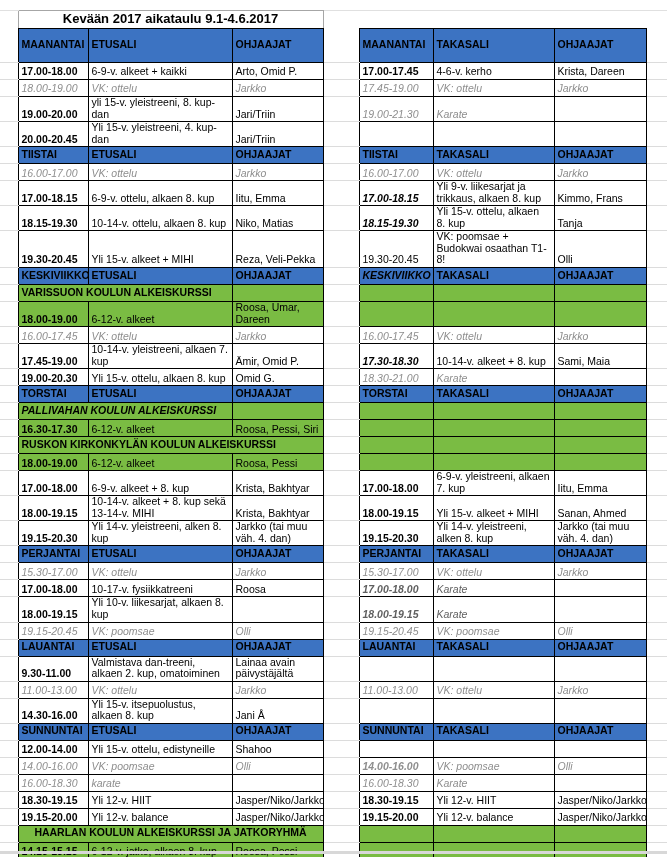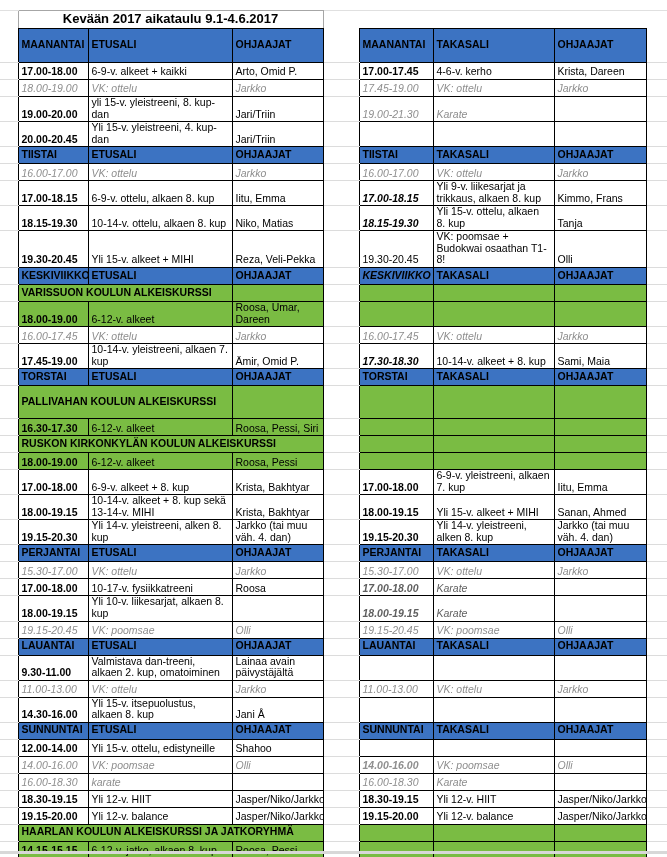--- a/index.html
+++ b/index.html
@@ -207,30 +207,41 @@
           <td class="act n">10-14-v. yleistreeni, alkaen 7. kup</td>
           <td class="inst n">Ämir, Omid P.</td>
           <td class="gm"></td>
           <td class="time n ti">17.30-18.30</td>
           <td class="act n">10-14-v. alkeet + 8. kup</td>
           <td class="inst n">Sami, Maia</td>
           <td class="gm"></td>
         </tr>
         <tr style="height: 17px;">
           <td class="gm"></td>
+          <td class="time n">19.00-20.30</td>
+          <td class="act n">Yli 15-v. ottelu, alkaen 8. kup</td>
+          <td class="inst n">Omid G.</td>
+          <td class="gm"></td>
+          <td class="time vk">18.30-21.00</td>
+          <td class="act vk">Karate</td>
+          <td class="inst vk"></td>
+          <td class="gm"></td>
+        </tr>
+        <tr style="height: 17px;">
+          <td class="gm"></td>
           <td class="hd">TORSTAI</td>
           <td class="hd">ETUSALI</td>
           <td class="hd">OHJAAJAT</td>
           <td class="gm"></td>
           <td class="hd">TORSTAI</td>
           <td class="hd">TAKASALI</td>
           <td class="hd">OHJAAJAT</td>
           <td class="gm"></td>
         </tr>
-        <tr style="height: 33px;">
+        <tr style="height: 17px; font-style: italic;">
           <td class="gm"></td>
           <td class="sec" colspan="2">PALLIVAHAN KOULUN ALKEISKURSSI</td>
           <td class="gcell"></td>
           <td class="gm"></td>
           <td class="time g"></td>
           <td class="act g"></td>
           <td class="inst g"></td>
           <td class="gm"></td>
         </tr>
         <tr style="height: 17px;">
@@ -455,21 +466,21 @@
           <td class="gm"></td>
           <td class="time n">19.15-20.00</td>
           <td class="act n">Yli 12-v. balance</td>
           <td class="inst n">Jasper/Niko/Jarkko</td>
           <td class="gm"></td>
           <td class="time n">19.15-20.00</td>
           <td class="act n">Yli 12-v. balance</td>
           <td class="inst n">Jasper/Niko/Jarkko</td>
           <td class="gm"></td>
         </tr>
-        <tr style="height: 17px;">
+        <tr style="height: 17px; text-align: center;">
           <td class="gm"></td>
           <td class="sec" colspan="3">HAARLAN KOULUN  ALKEISKURSSI JA JATKORYHMÄ</td>
           <td class="gm"></td>
           <td class="time g"></td>
           <td class="act g"></td>
           <td class="inst g"></td>
           <td class="gm"></td>
         </tr>
         <tr style="height: 17px;">
           <td class="gm"></td>

